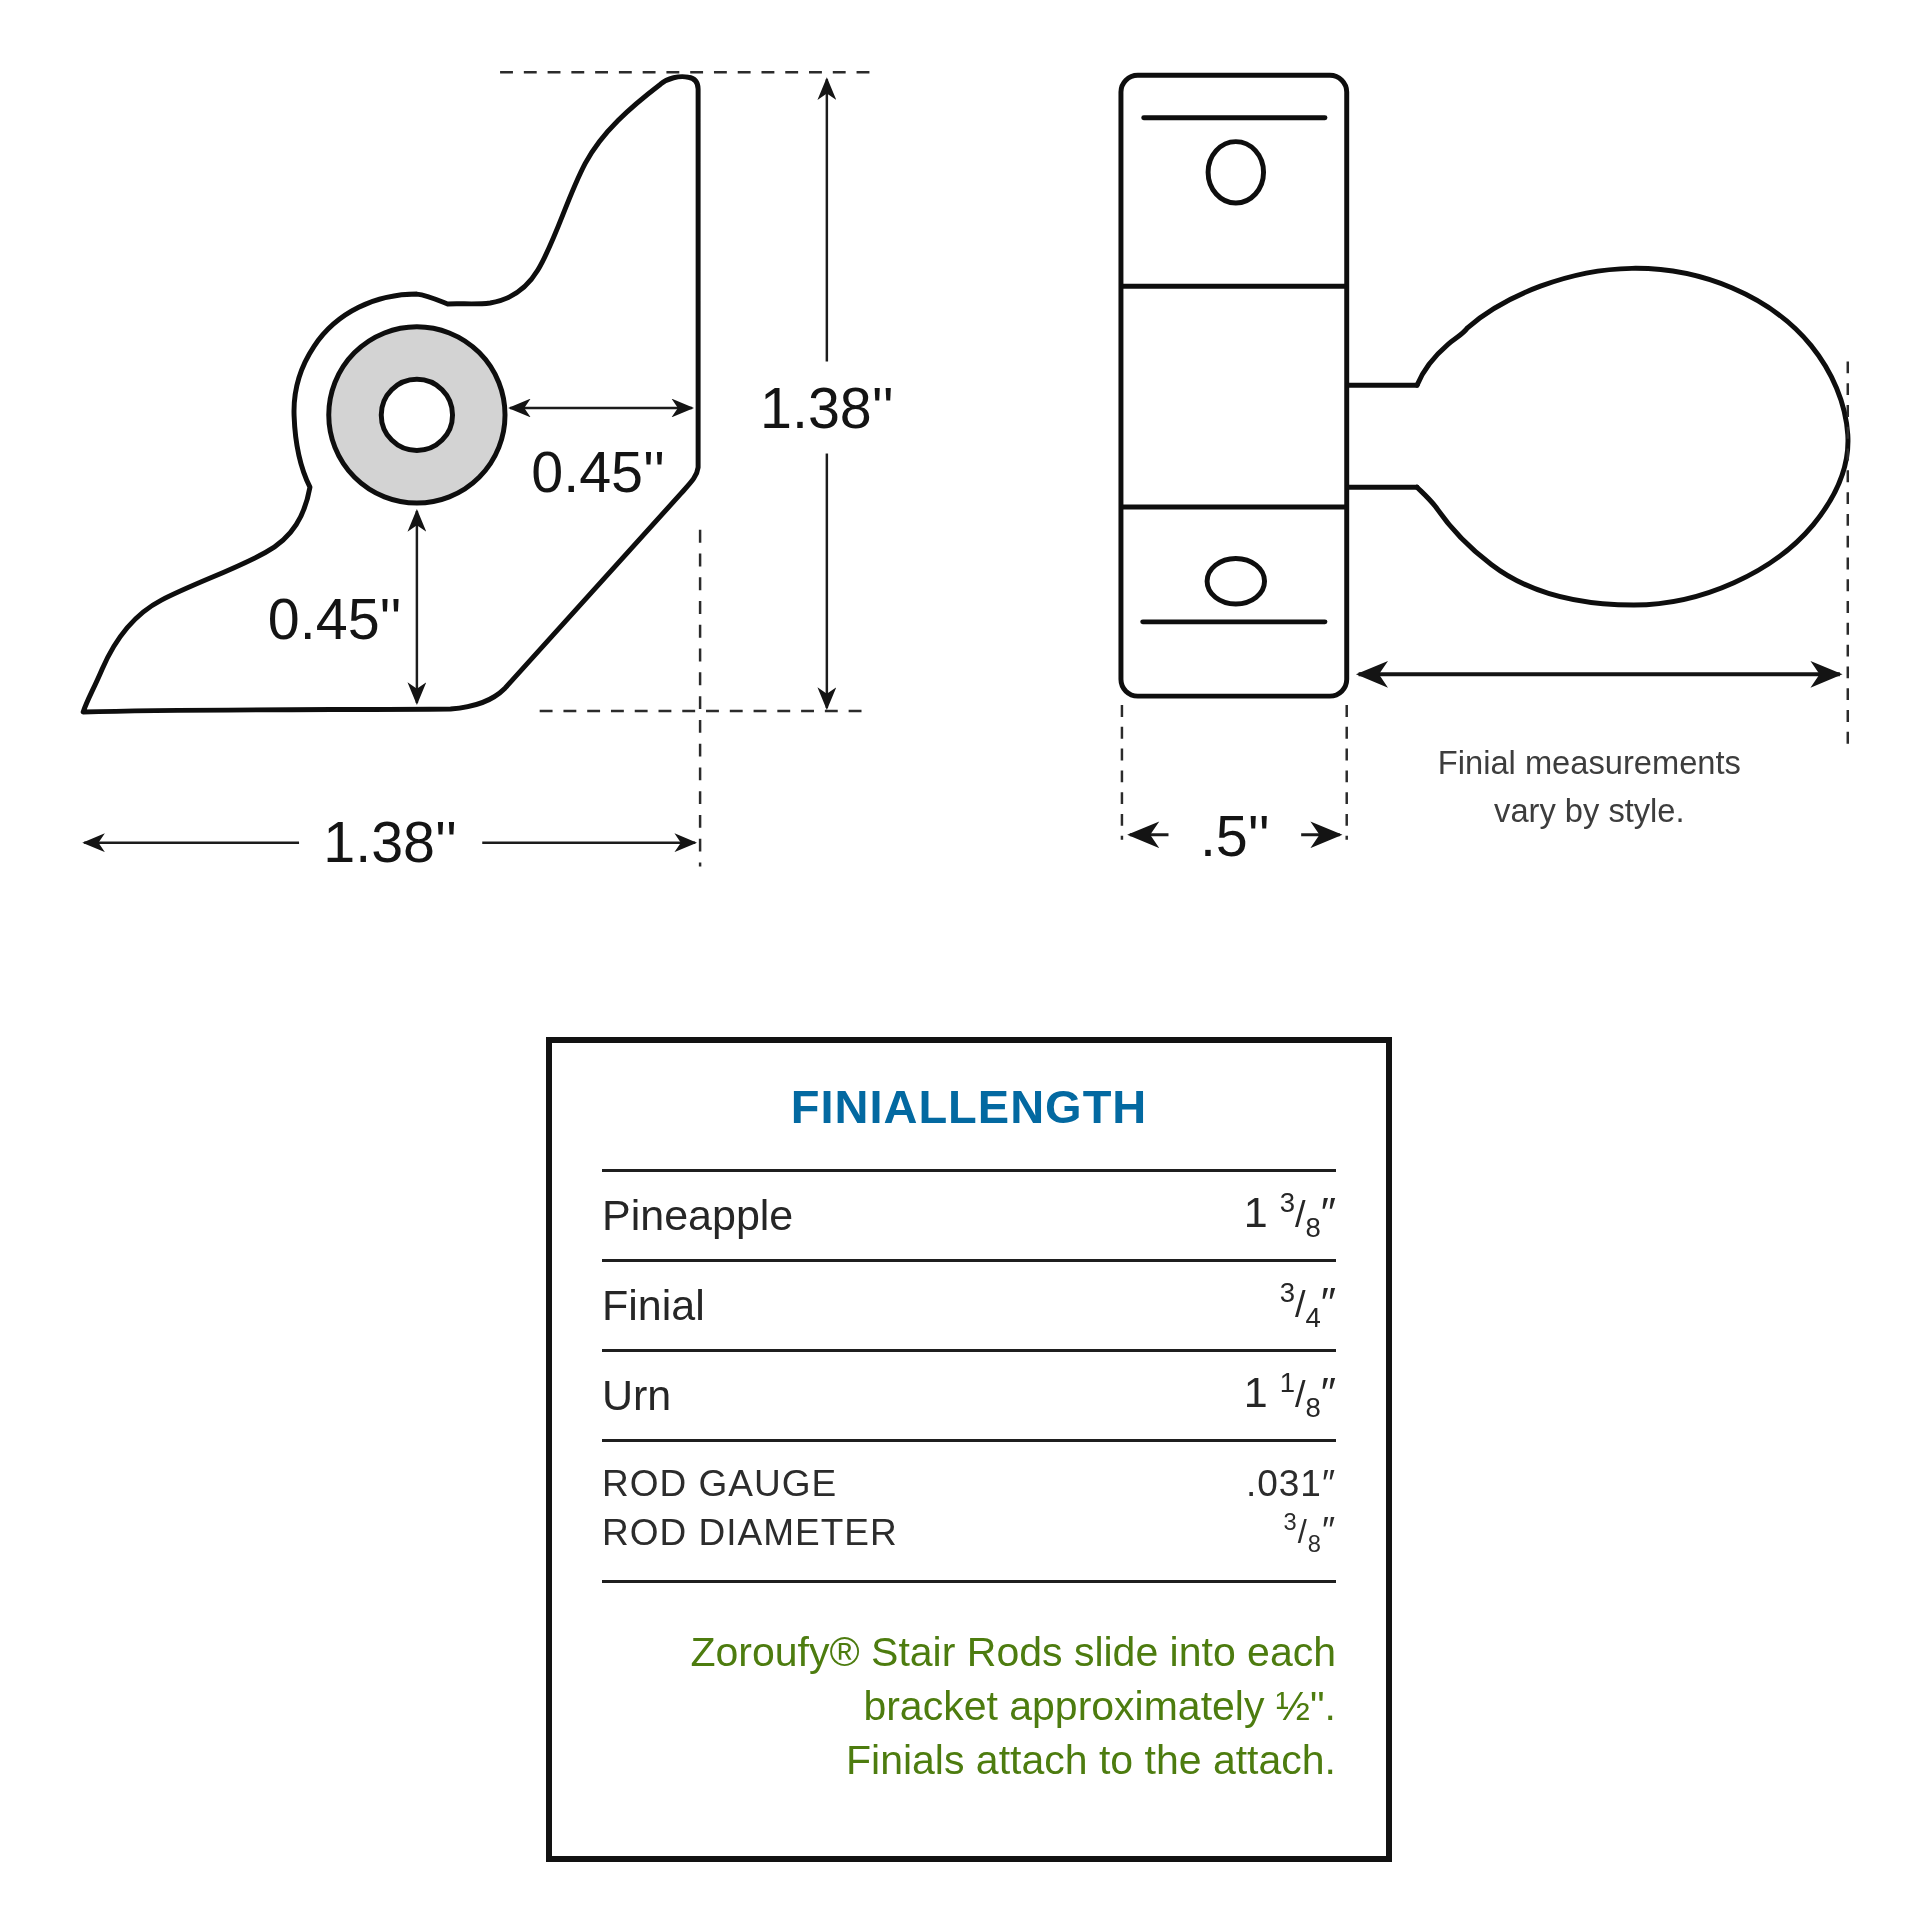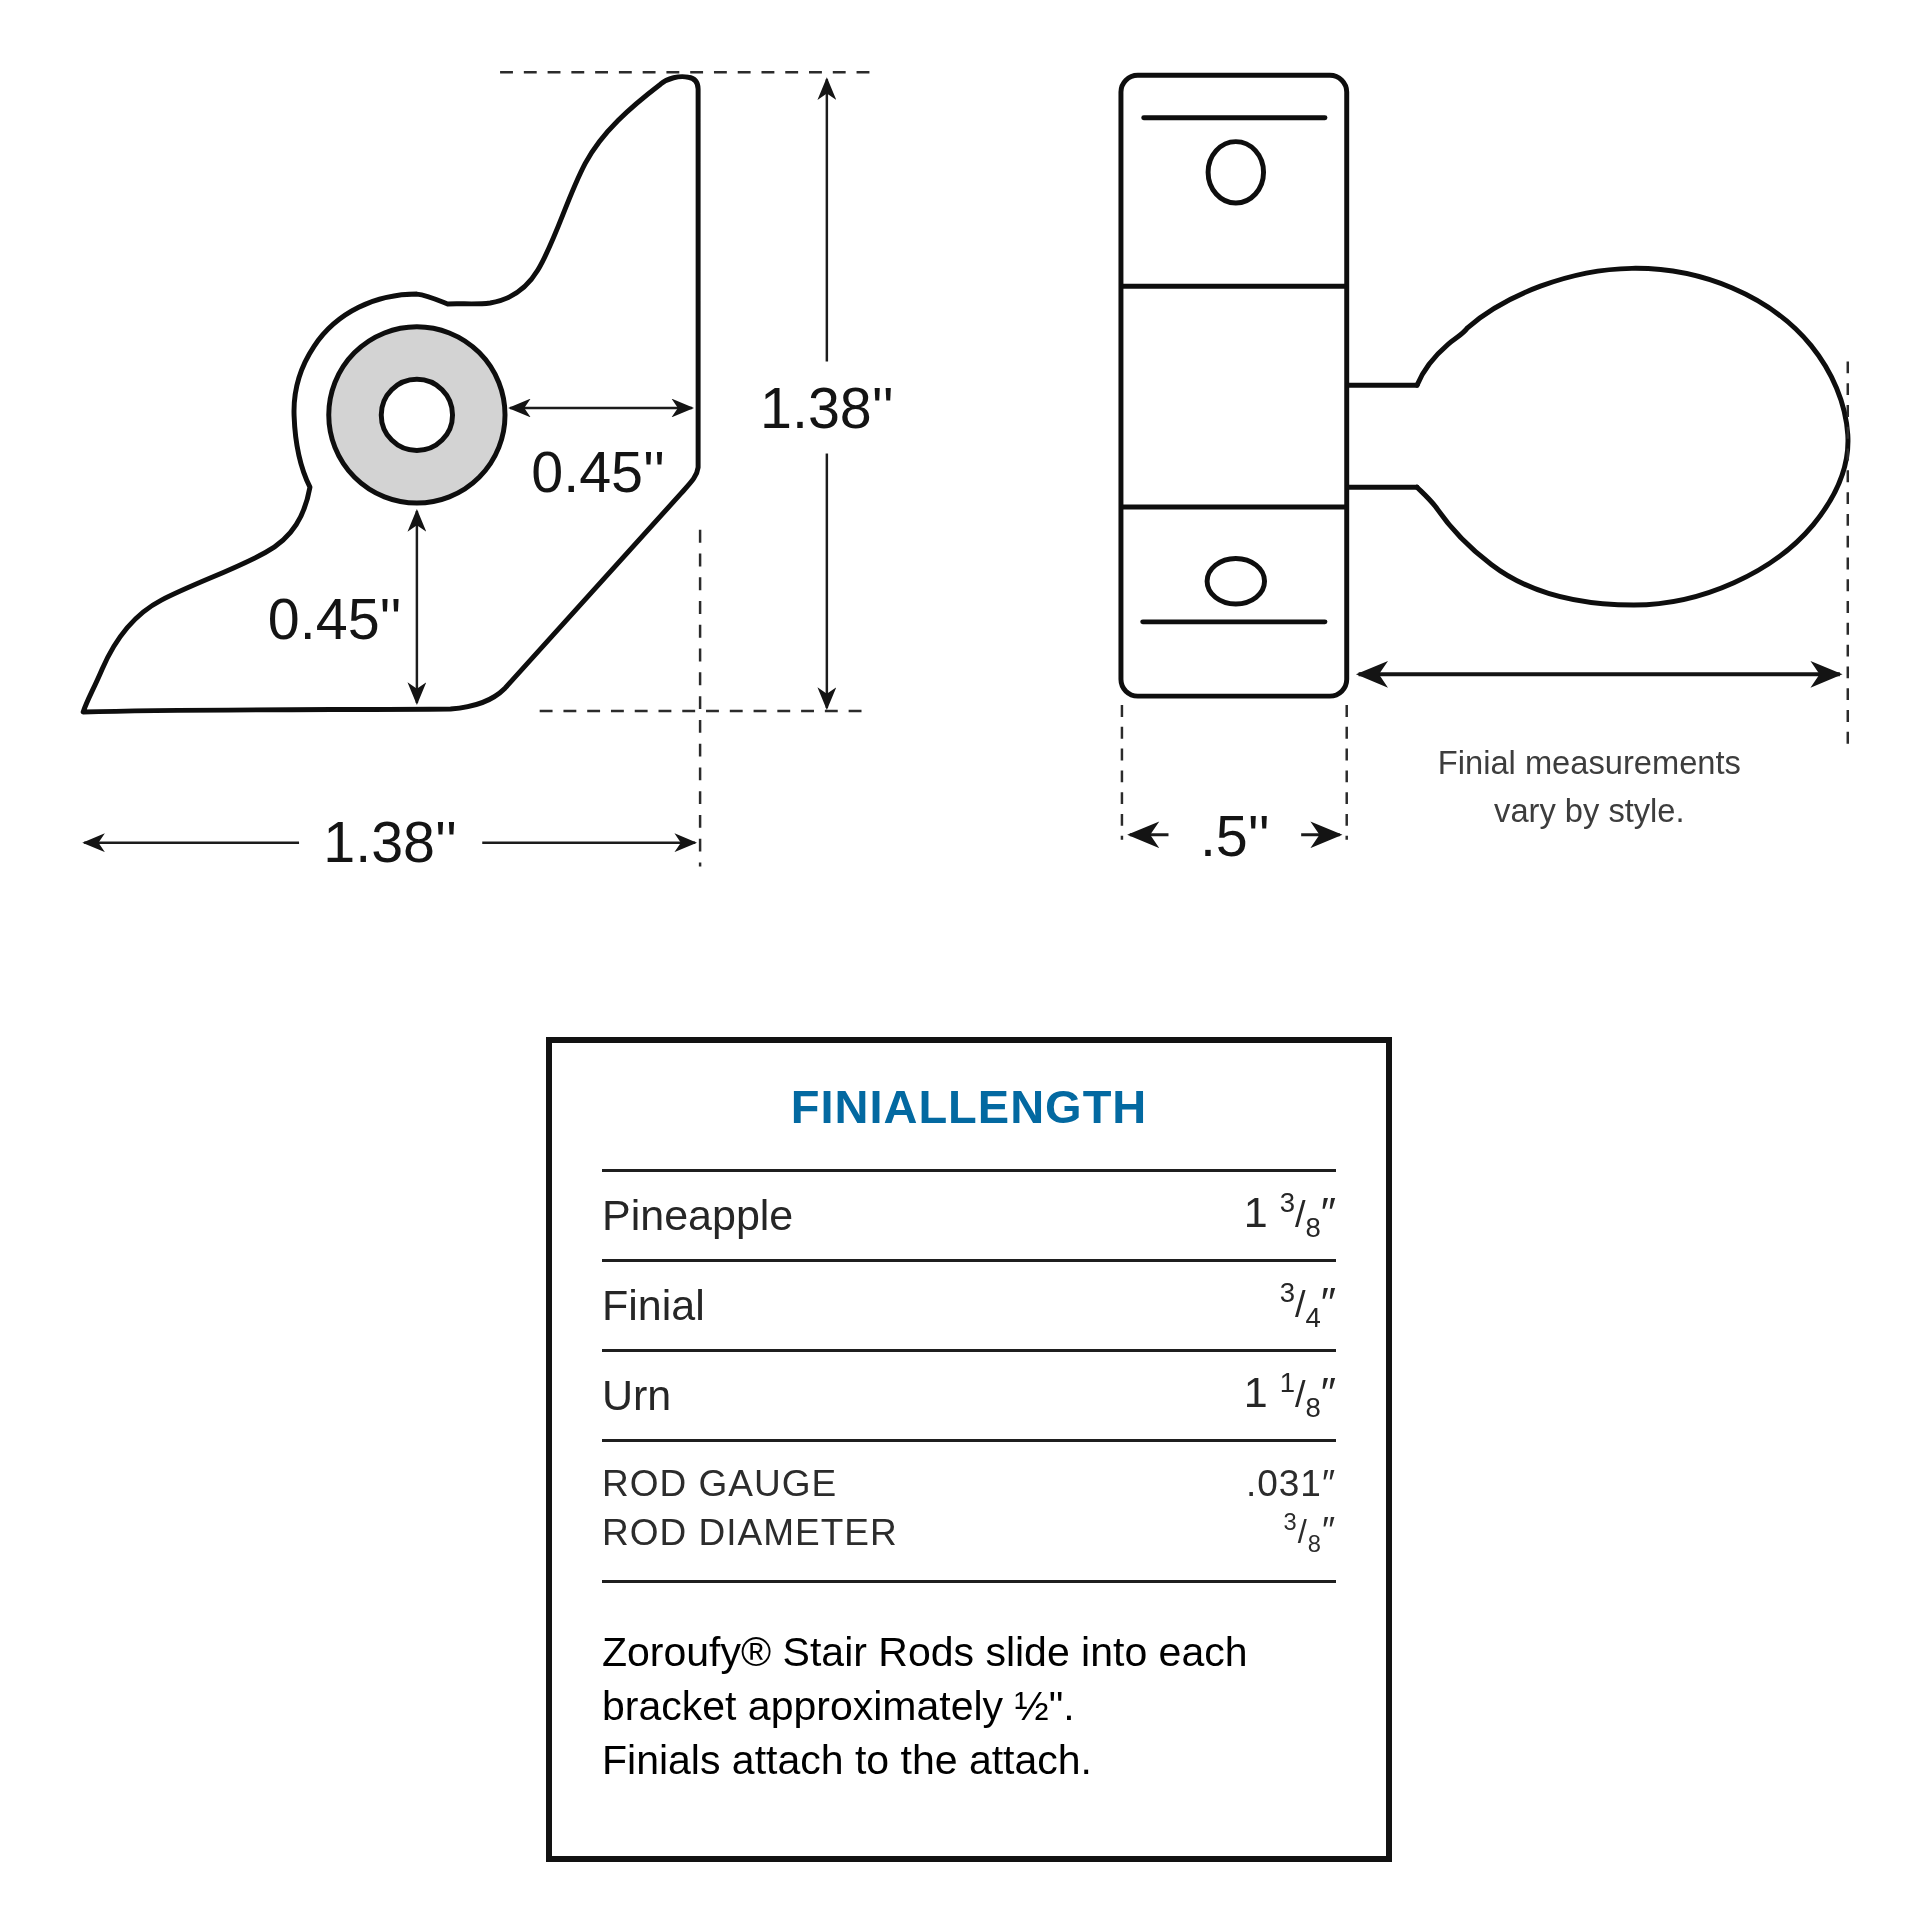--- a/index.html
+++ b/index.html
@@ -19,21 +19,21 @@
   .rule{height:3px;background:#1f1f1f;}
   .trow{display:flex;justify-content:space-between;align-items:center;height:87px;
     font-size:43px;color:#262626;}
   .trow .frac, .srow .frac{white-space:nowrap;}
   sup{font-size:64%;vertical-align:super;}
   sub{font-size:64%;vertical-align:sub;}
   .slash{font-size:88%;}
   .specs{padding:18px 0 20px 0;height:138px;display:flex;flex-direction:column;justify-content:center;gap:4px;}
   .srow{display:flex;justify-content:space-between;align-items:center;font-size:37px;
     color:#2c2c2c;letter-spacing:1px;}
-  .tfoot{margin-top:42px;text-align:left;font-size:41px;line-height:54px;color:#000000;}
+  .tfoot{margin-top:42px;text-align:right;font-size:41px;line-height:54px;color:#4d7c0f;}
 </style>
 </head>
 <body>
 
 <svg width="1927" height="1927" viewBox="0 0 1946 1946" style="position:absolute;left:0;top:0;">
   <defs>
     <marker id="arrS" viewBox="0 0 12 10" markerWidth="23" markerHeight="19" refX="11" refY="5" orient="auto-start-reverse" markerUnits="userSpaceOnUse">
       <path d="M0,0 L12,5 L0,10 L3.4,5 Z" fill="#141414"></path>
     </marker>
     <marker id="arrB" viewBox="0 0 12 10" markerWidth="34" markerHeight="27" refX="11" refY="5" orient="auto-start-reverse" markerUnits="userSpaceOnUse">

